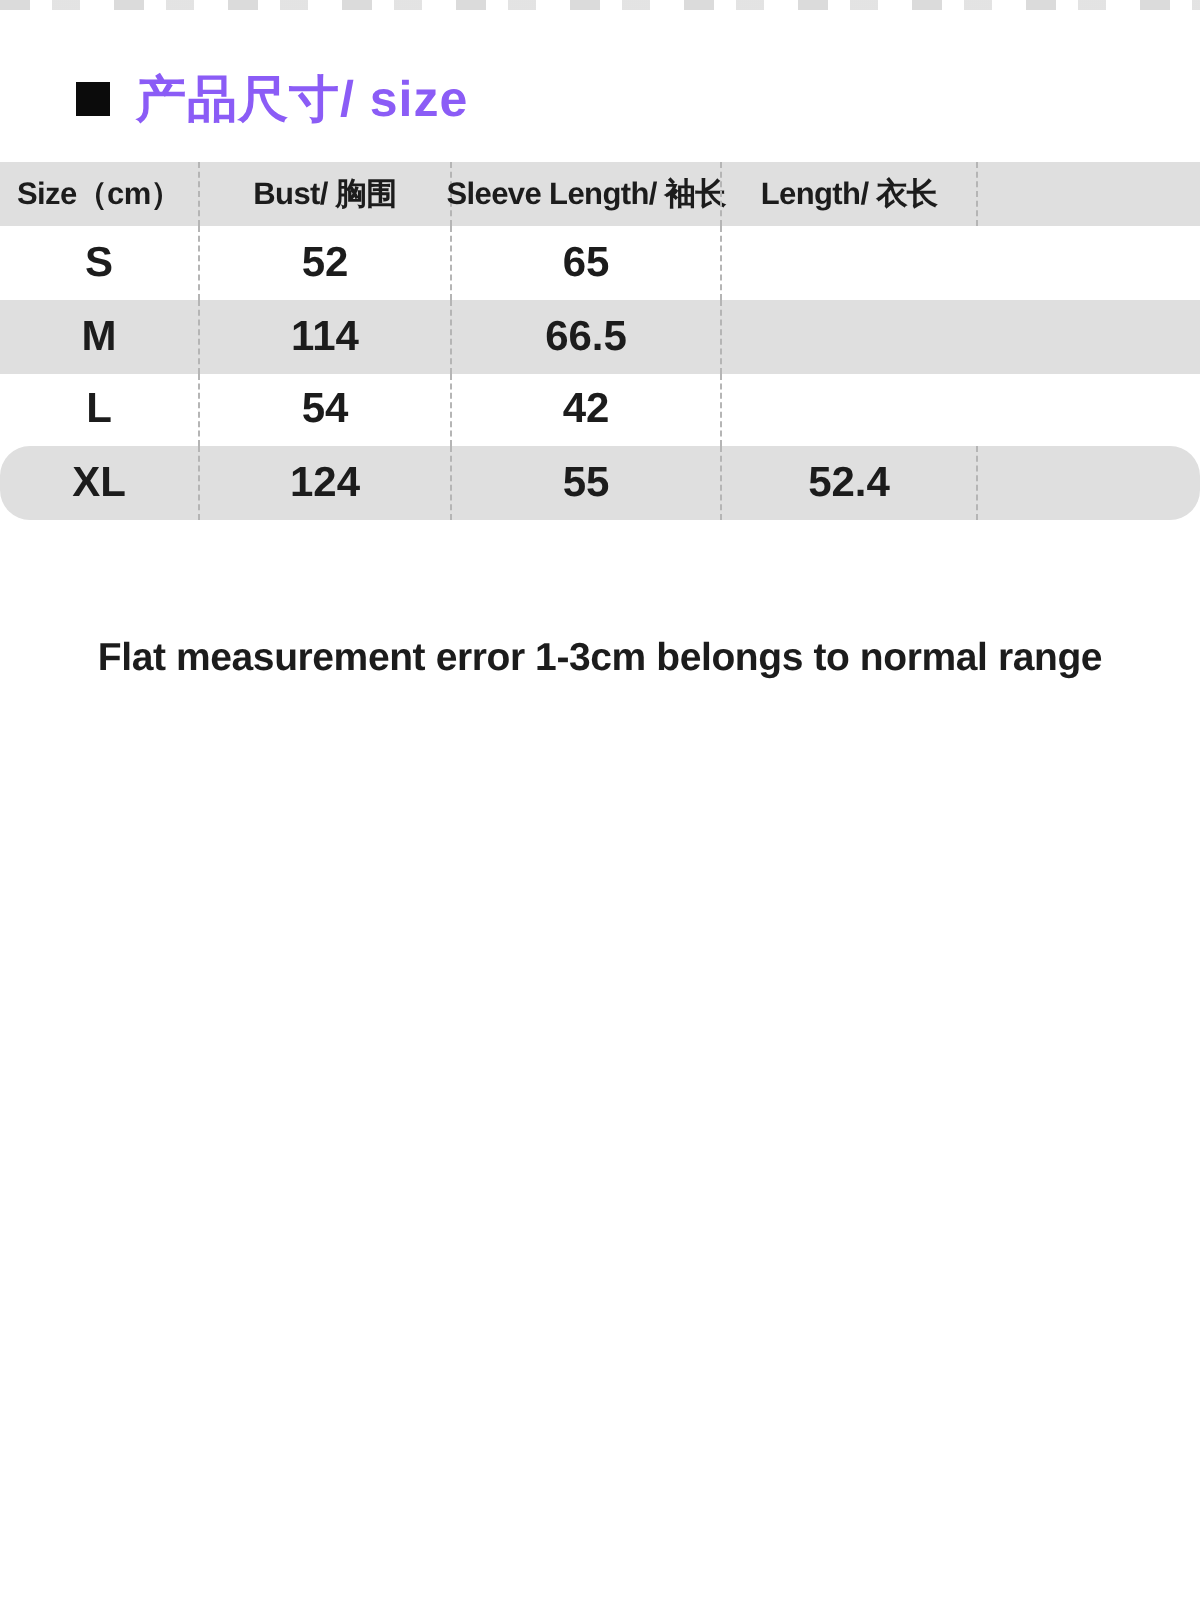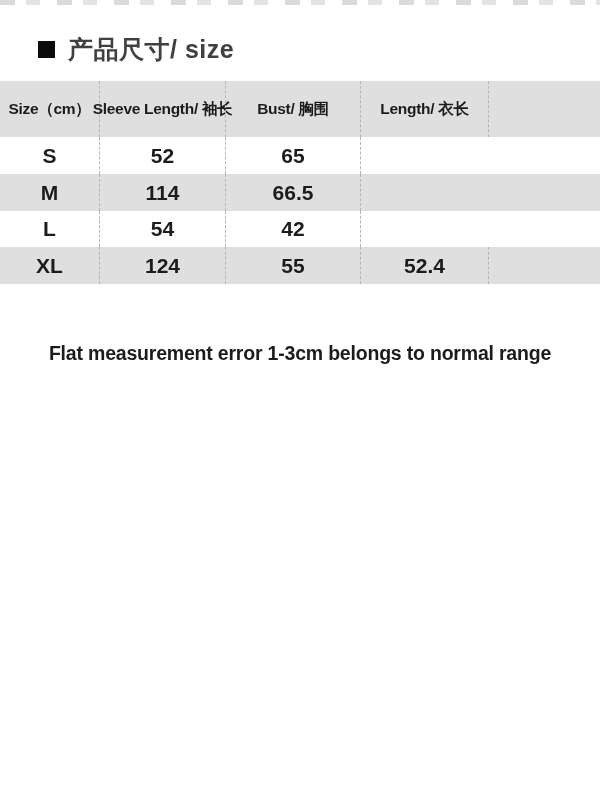--- a/index.html
+++ b/index.html
@@ -48,25 +48,25 @@
   }
   .size-table {
     margin-top: 15px;
     width: 600px;
   }
   .trow {
     display: grid;
     grid-template-columns: 99px 126px 135px 128px 112px;
     align-items: stretch;
   }
-  .trow.header { height: 56px; }
+  .trow.header { height: 32px; }
   .trow.r1 { height: 37px; }
   .trow.r2 { height: 37px; }
   .trow.r3 { height: 36px; }
-  .trow.r4 { height: 37px; }
+  .trow.r4 { height: 37px; border-radius: 15px; }
   .band { background: #dfdfdf; }
   .white { background: #ffffff; }
   .td {
     display: flex;
     align-items: center;
     justify-content: center;
     font-size: 21px;
     font-weight: 600;
     white-space: nowrap;
     overflow: visible;
@@ -85,29 +85,29 @@
     letter-spacing: -0.2px;
   }
 </style>
 </head>
 <body>
 
 <div class="top-artifact"></div>
 
 <div class="title-row">
   <span class="title-bullet"></span>
-  <span class="title-text" style="color:#404040">产品尺寸/ size</span>
+  <span class="title-text" style="color:#8b5cf6">产品尺寸/ size</span>
 </div>
 
 <div class="size-table">
 
   <div class="trow header band">
     <div class="td">Size（cm）</div>
+    <div class="td divided">Bust/ 胸围</div>
     <div class="td divided">Sleeve Length/ 袖长</div>
-    <div class="td divided">Bust/ 胸围</div>
     <div class="td divided">Length/ 衣长</div>
     <div class="td divided"></div>
   </div>
 
   <div class="trow r1 white">
     <div class="td">S</div>
     <div class="td divided">52</div>
     <div class="td divided">65</div>
     <div class="td divided"></div>
   </div>

